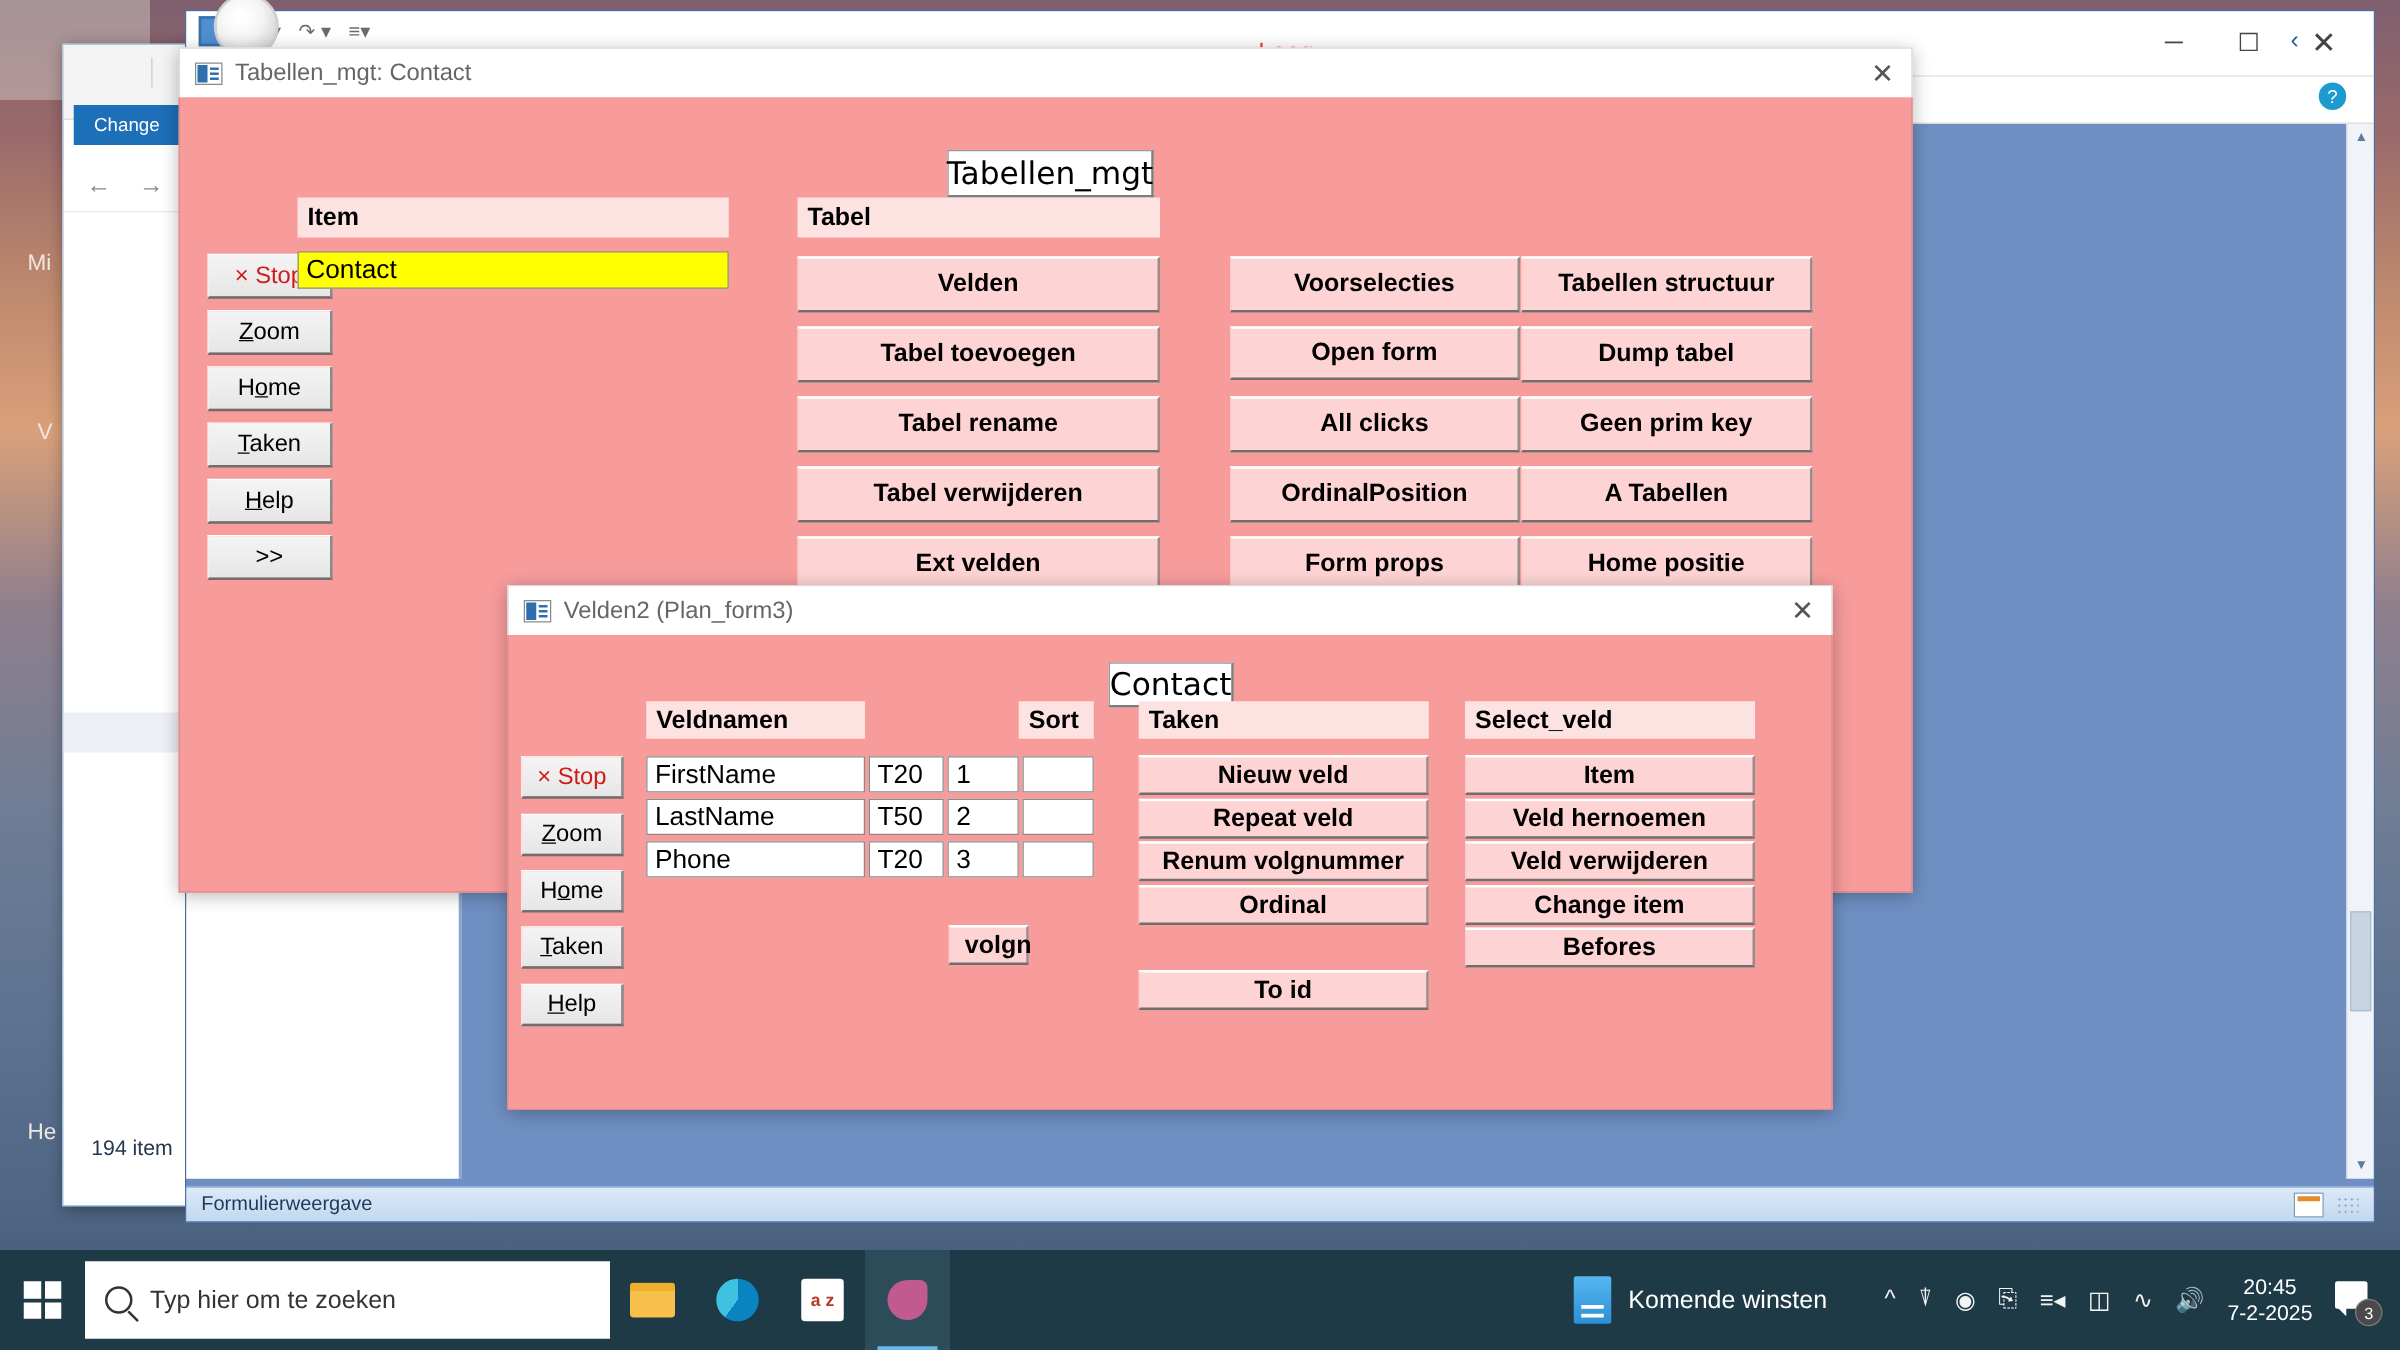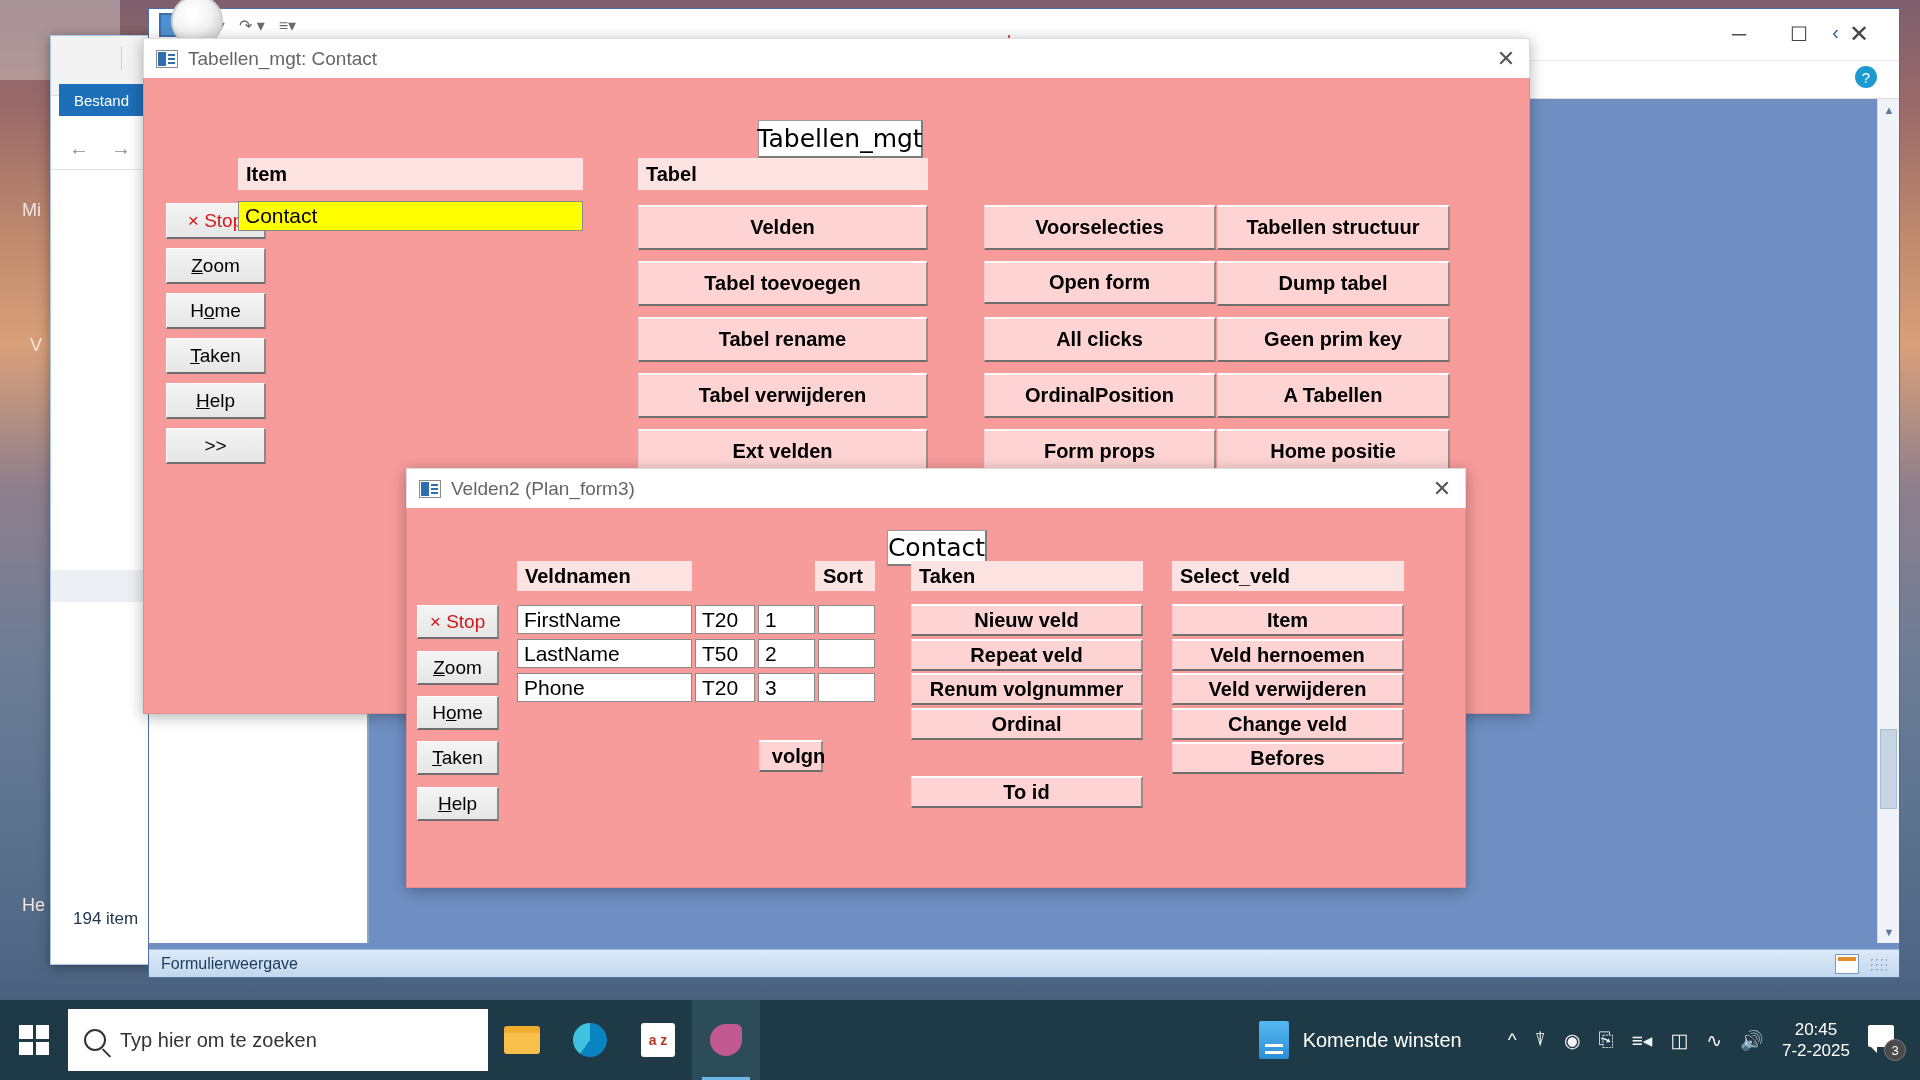--- a/index.html
+++ b/index.html
@@ -175,21 +175,21 @@
 </head>
 <body>
 
 <div id="desktop">
 
   <div id="explorer">
     <div class="ex-ribbon">
       <div class="ex-sep"></div>
       <div class="ex-chk">✓</div>
     </div>
-    <div class="ex-tab">Bestand</div>
+    <div class="ex-tab">Change</div>
     <div class="ex-nav">
       <span>←</span>
       <span>→</span>
     </div>
     <div class="ex-body">
       <div class="ex-folders">
         <div class="folder-ic"></div>
         <div class="folder-ic"></div>
         <div class="folder-ic"></div>
         <div class="folder-ic"></div>
@@ -342,21 +342,21 @@
       <div class="abtn" style="left:504px; top:96px; width:232px; height:32px;">Nieuw veld</div>
       <div class="abtn" style="left:504px; top:131px; width:232px; height:32px;">Repeat veld</div>
       <div class="abtn" style="left:504px; top:165px; width:232px; height:32px;">Renum volgnummer</div>
       <div class="abtn" style="left:504px; top:200px; width:232px; height:32px;">Ordinal</div>
       <div class="abtn" style="left:504px; top:268px; width:232px; height:32px;">To id</div>
 
       <div class="hdrbox" style="left:765px; top:53px; width:232px; height:30px;">Select_veld</div>
       <div class="abtn" style="left:765px; top:96px; width:232px; height:32px;">Item</div>
       <div class="abtn" style="left:765px; top:131px; width:232px; height:32px;">Veld hernoemen</div>
       <div class="abtn" style="left:765px; top:165px; width:232px; height:32px;">Veld verwijderen</div>
-      <div class="abtn" style="left:765px; top:200px; width:232px; height:32px;">Change veld</div>
+      <div class="abtn" style="left:765px; top:200px; width:232px; height:32px;">Change item</div>
       <div class="abtn" style="left:765px; top:234px; width:232px; height:32px;">Befores</div>
     </div>
   </div>
 
   <div id="taskbar">
     <div id="startbtn">
       <span class="winlogo">
           <i></i>
           <i></i>
           <i></i>

